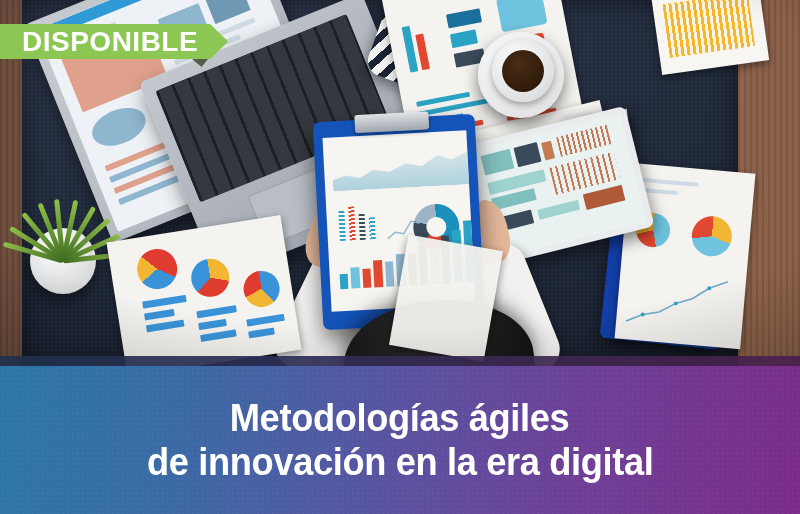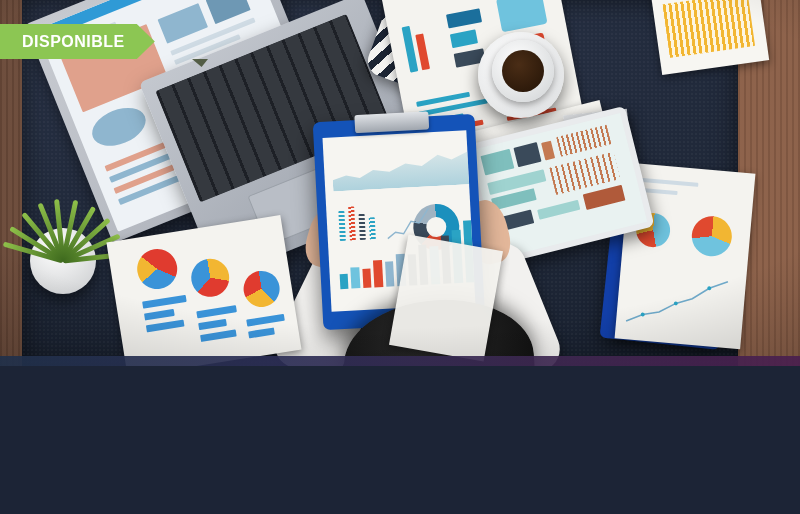--- a/index.html
+++ b/index.html
@@ -196,21 +196,21 @@
     z-index:30;
     display:flex;align-items:center;
   }
   .badge-body{
     position:relative;height:35px;padding:0 30px 0 22px;
     display:flex;align-items:center;
     background:#8cc653;
     clip-path:polygon(0 0, calc(100% - 18px) 0, 100% 50%, calc(100% - 18px) 100%, 0 100%);
   }
   .badge-label{
-    color:#ffffff;font-size:16px;font-weight:bold;letter-spacing:.5px;
+    color:#ffffff;font-size:28px;font-weight:bold;letter-spacing:.5px;
     font-family:"Liberation Sans",sans-serif;line-height:1;white-space:nowrap;
   }
   .badge-tail{
     position:absolute;left:192px;top:59px;width:16px;height:8px;
     background:#2f3b1a;opacity:.75;z-index:29;
     clip-path:polygon(0 0,100% 0,60% 100%);
   }
 
   
   .band{
@@ -439,14 +439,18 @@
   </div>
 
   <div class="badge-tail"></div>
   <div class="badge">
     <div class="badge-body">
       <span class="badge-label">DISPONIBLE</span>
     </div>
   </div>
 
   <div class="band"></div>
+  <div class="banner">
+    <div class="title-line">Metodologías ágiles</div>
+    <div class="title-line two">de innovación en la era digital</div>
+  </div>
 
 </div>
 
 </body></html>

